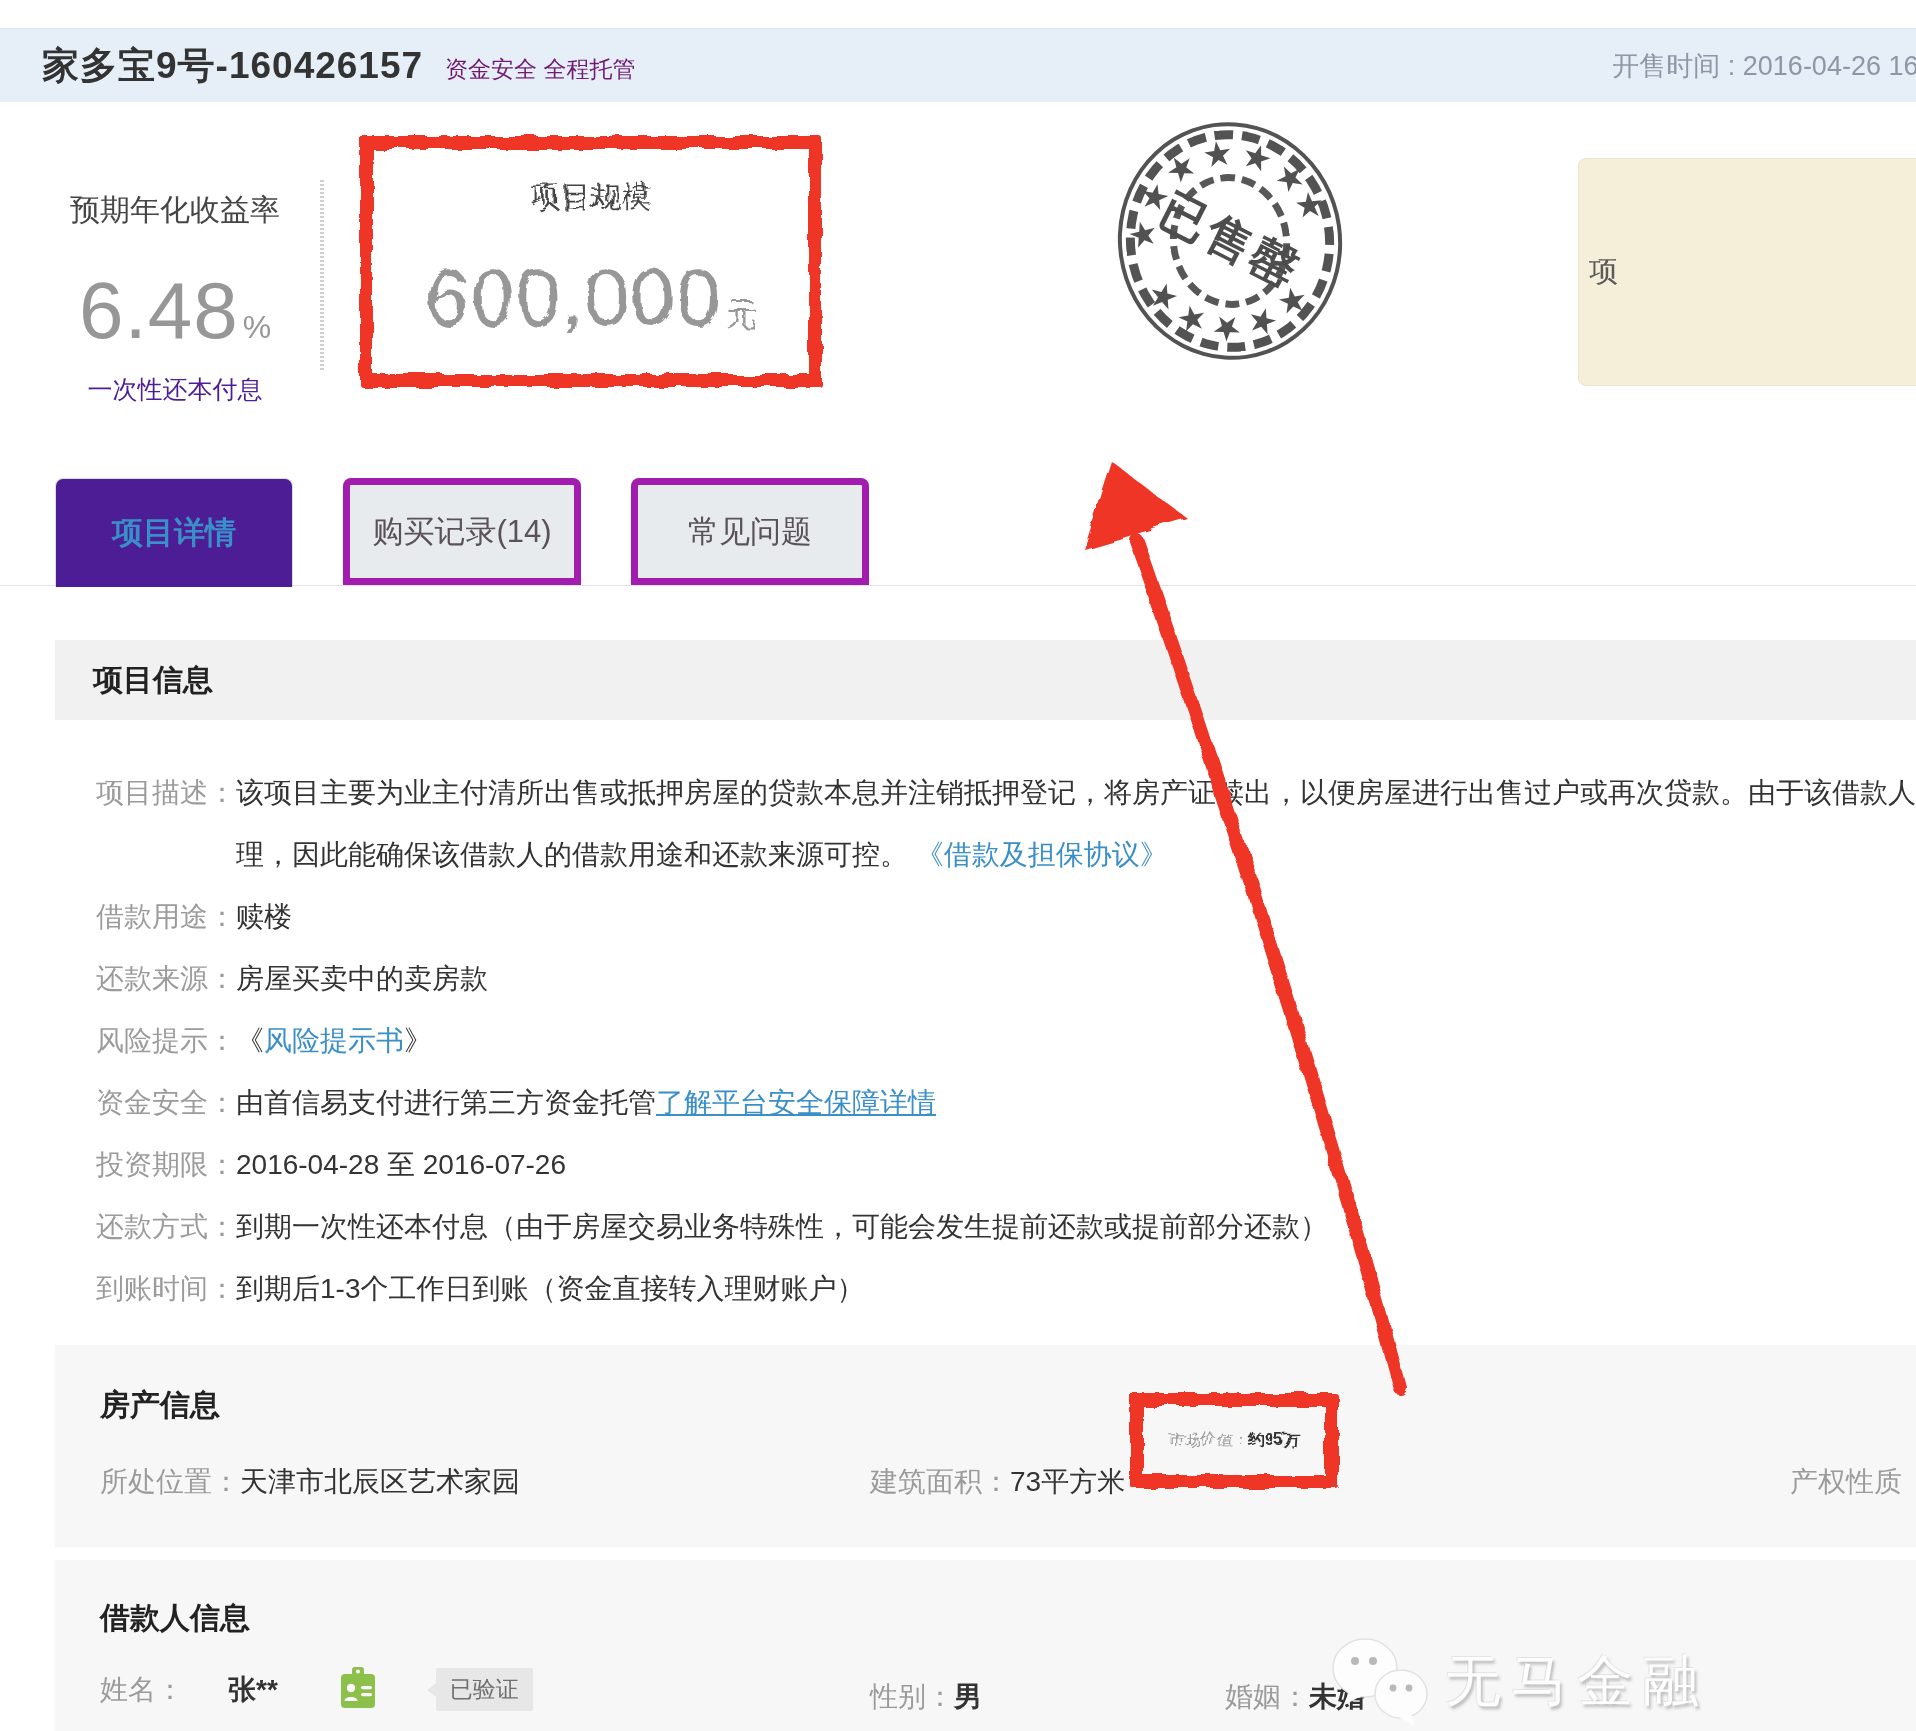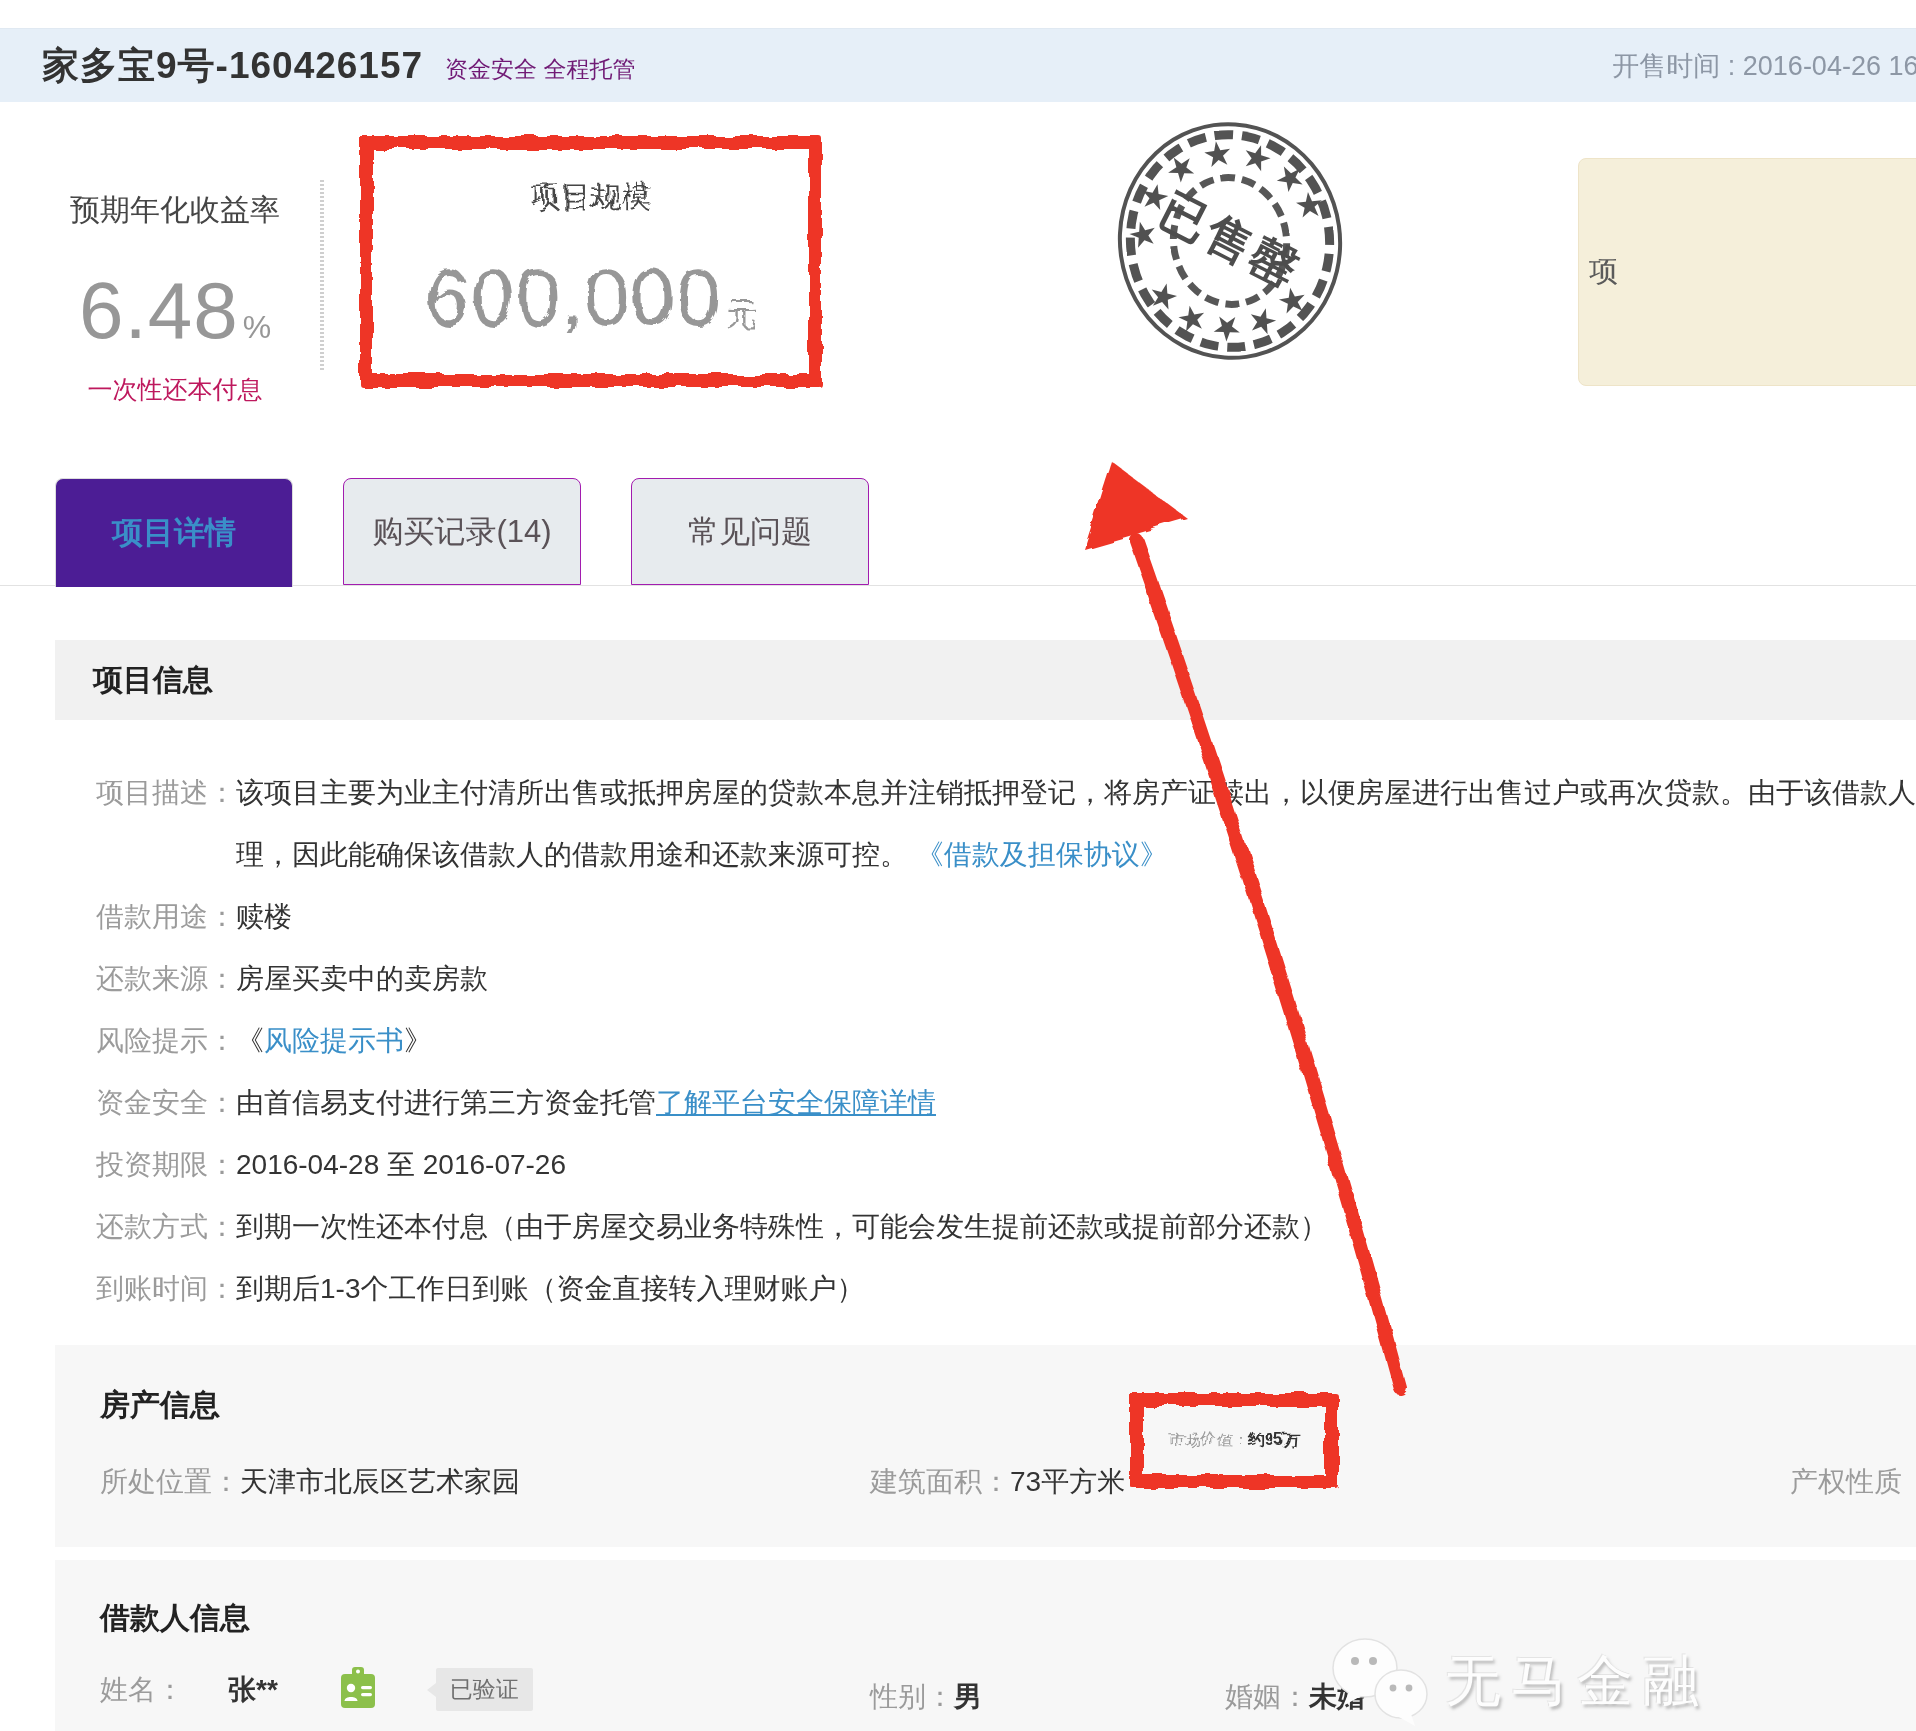--- a/index.html
+++ b/index.html
@@ -18,21 +18,21 @@
 
   
   .stats { position:absolute; left:30px; top:152px; display:flex; align-items:flex-start; }
   .stat { display:flex; flex-direction:column; align-items:center; padding-top:38px; }
   .stat-1 { width:290px; }
   .stat-2 { width:250px; }
   .stat-label { font-size:30px; color:#454545; }
   .stat-value-row { margin-top:34px; color:#979797; display:flex; align-items:baseline; }
   .stat-value { font-size:80px; letter-spacing:1px; }
   .stat-unit { font-size:32px; margin-left:4px; }
-  .stat-note { margin-top:16px; font-size:25px; color:#be185d; }
+  .stat-note { margin-top:16px; font-size:25px; color:#4c1d95; }
   .vdivider { width:0; border-left:2px dotted #cfcfcf; height:190px; margin-top:28px; }
   .stat-boxed-wrap { margin-left:36px; position:relative; top:-16px; }
   .red-box { border:13px solid #ee3527; border-radius:3px; }
   .stat-boxed { padding:28px 52px 30px 52px; display:flex; flex-direction:column; align-items:center; }
 
   
   .stamp { position:absolute; left:1118px; top:122px; width:224px; height:238px;
     color:#383838; opacity:.87; transform:rotate(-8deg); }
   .stamp-ring { position:absolute; inset:0; border-radius:50%; border:4px solid #3a3a3a; }
   .stamp-ring::before { content:""; position:absolute; inset:4px; border-radius:50%;
@@ -47,21 +47,21 @@
     background:#f5efda; border:1px solid #eee4c8; border-radius:8px;
     display:flex; align-items:center; font-size:29px; color:#5a5a5a; padding-left:10px; }
 
   
   .tabs-line { position:absolute; left:0; top:585px; width:1940px; height:1px; background:#e2e2e2; }
   .tabs { position:absolute; left:55px; top:478px; display:flex; }
   .tab { width:238px; height:107px; display:flex; align-items:center; justify-content:center;
     font-size:31px; border-radius:8px 8px 0 0; margin-right:50px; cursor:pointer; }
   .tab.active { background:#4c1d95; border:1px solid #ddd; border-bottom:none; color:#3a8fc8;
     font-weight:bold; height:109px; position:relative; z-index:2; }
-  .tab.inactive { background:#e7ebee; border:1px solid #a21caf; color:#5a5257; }
+  .tab.inactive { background:#e7ebee; border:7px solid #a21caf; color:#5a5257; }
 
   
   .section-band { position:absolute; left:55px; top:640px; width:1885px; height:80px;
     background:#f1f1f1; display:flex; align-items:center; }
   .section-band-title { font-size:30px; font-weight:bold; color:#222; margin-left:38px; }
   .fields { position:absolute; left:96px; top:762px; width:1900px; font-size:28px; }
   .frow { display:flex; line-height:62px; white-space:nowrap; }
   .flabel { color:#9b9b9b; flex:0 0 auto; }
   .fvalue { color:#333; }
   a.link { color:#3a8fc8; text-decoration:none; cursor:pointer; }

